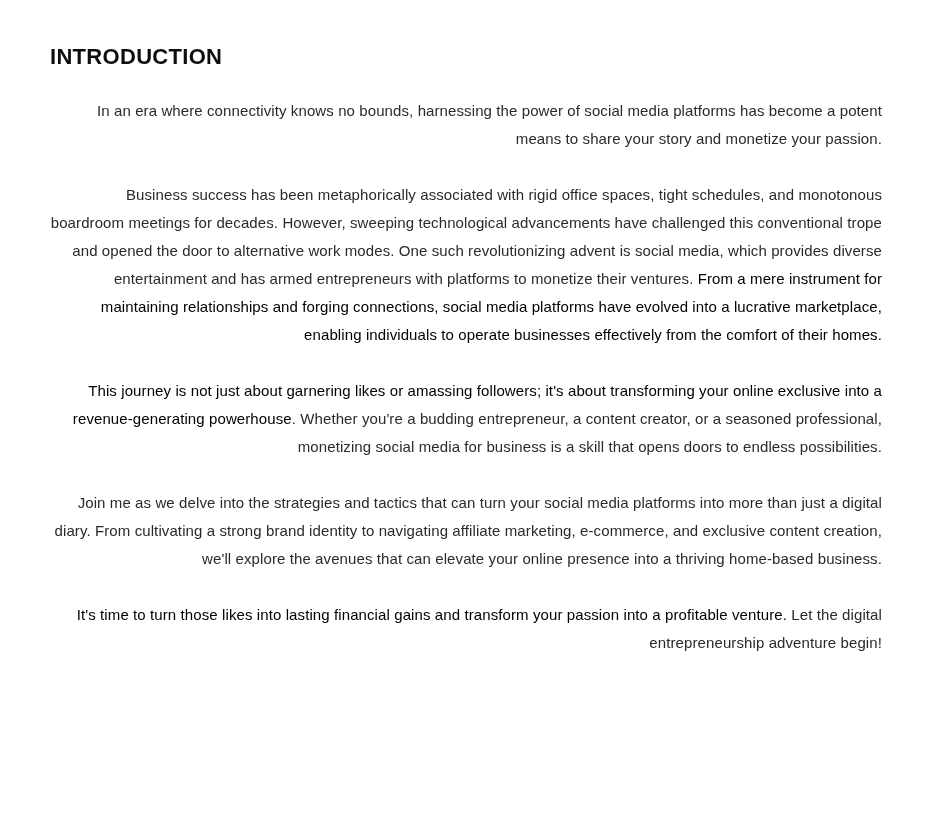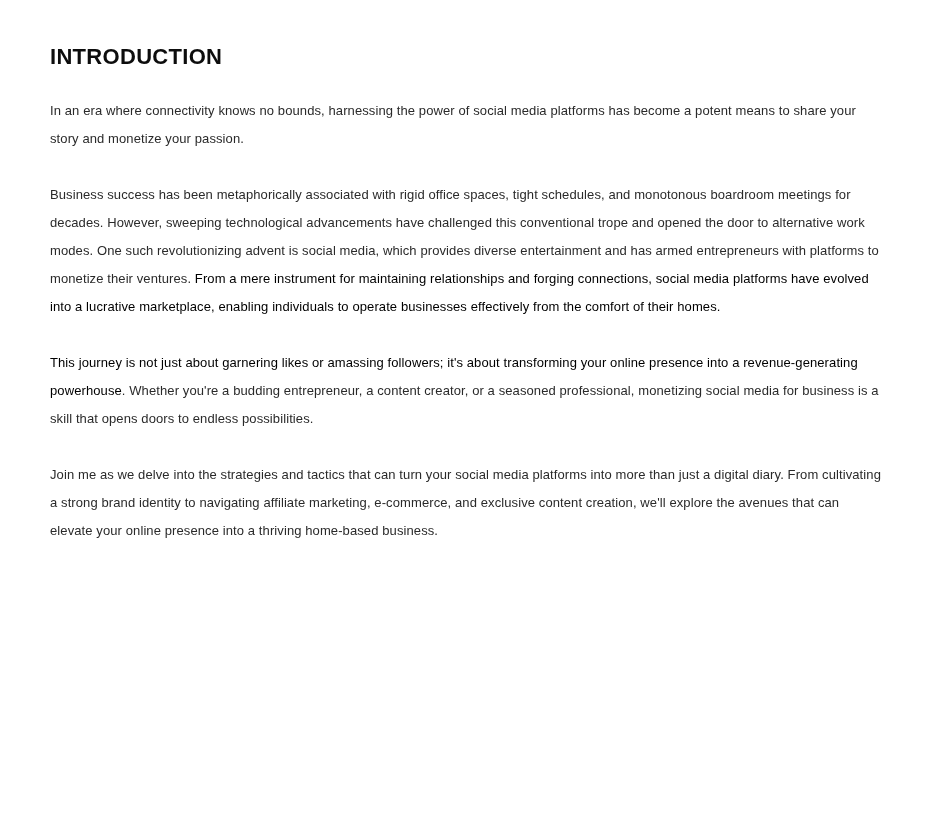--- a/index.html
+++ b/index.html
@@ -22,38 +22,40 @@
   }
   .doc-title {
     font-size: 22px;
     font-weight: 700;
     letter-spacing: 0.3px;
     color: #0d0d0d;
     margin: 0 0 27px 0;
     line-height: 26px;
   }
   .para {
-    font-size: 13px;
+    font-size: 15px;
     line-height: 28px;
     color: #2a2a2a;
     margin: 0 0 28px 0;
     letter-spacing: 0.1px;
+    text-align: right;
   }
   .para:last-child {
     margin-bottom: 0;
   }
   .para strong {
     font-weight: 400;
     color: #000000;
   }
 </style>
 </head>
 <body>
 
 <div class="page">
   <h1 class="doc-title">INTRODUCTION</h1>
   <div id="doc-body">
       <p class="para"><span>In an era where connectivity knows no bounds, harnessing the power of social media platforms has become a potent means to share your story and monetize your passion.</span></p>
       <p class="para"><span>Business success has been metaphorically associated with rigid office spaces, tight schedules, and monotonous boardroom meetings for decades. However, sweeping technological advancements have challenged this conventional trope and opened the door to alternative work modes. One such revolutionizing advent is social media, which provides diverse entertainment and has armed entrepreneurs with platforms to monetize their ventures. </span><strong>From a mere instrument for maintaining relationships and forging connections, social media platforms have evolved into a lucrative marketplace, enabling individuals to operate businesses effectively from the comfort of their homes.</strong></p>
-      <p class="para"><strong>This journey is not just about garnering likes or amassing followers; it's about transforming your online presence into a revenue-generating powerhouse</strong><span>. Whether you're a budding entrepreneur, a content creator, or a seasoned professional, monetizing social media for business is a skill that opens doors to endless possibilities.</span></p>
+      <p class="para"><strong>This journey is not just about garnering likes or amassing followers; it's about transforming your online exclusive into a revenue-generating powerhouse</strong><span>. Whether you're a budding entrepreneur, a content creator, or a seasoned professional, monetizing social media for business is a skill that opens doors to endless possibilities.</span></p>
       <p class="para"><span>Join me as we delve into the strategies and tactics that can turn your social media platforms into more than just a digital diary. From cultivating a strong brand identity to navigating affiliate marketing, e-commerce, and exclusive content creation, we'll explore the avenues that can elevate your online presence into a thriving home-based business.</span></p>
+      <p class="para"><strong>It's time to turn those likes into lasting financial gains and transform your passion into a profitable venture.</strong><span> Let the digital entrepreneurship adventure begin!</span></p>
     </div>
 </div>
 
 </body></html>

